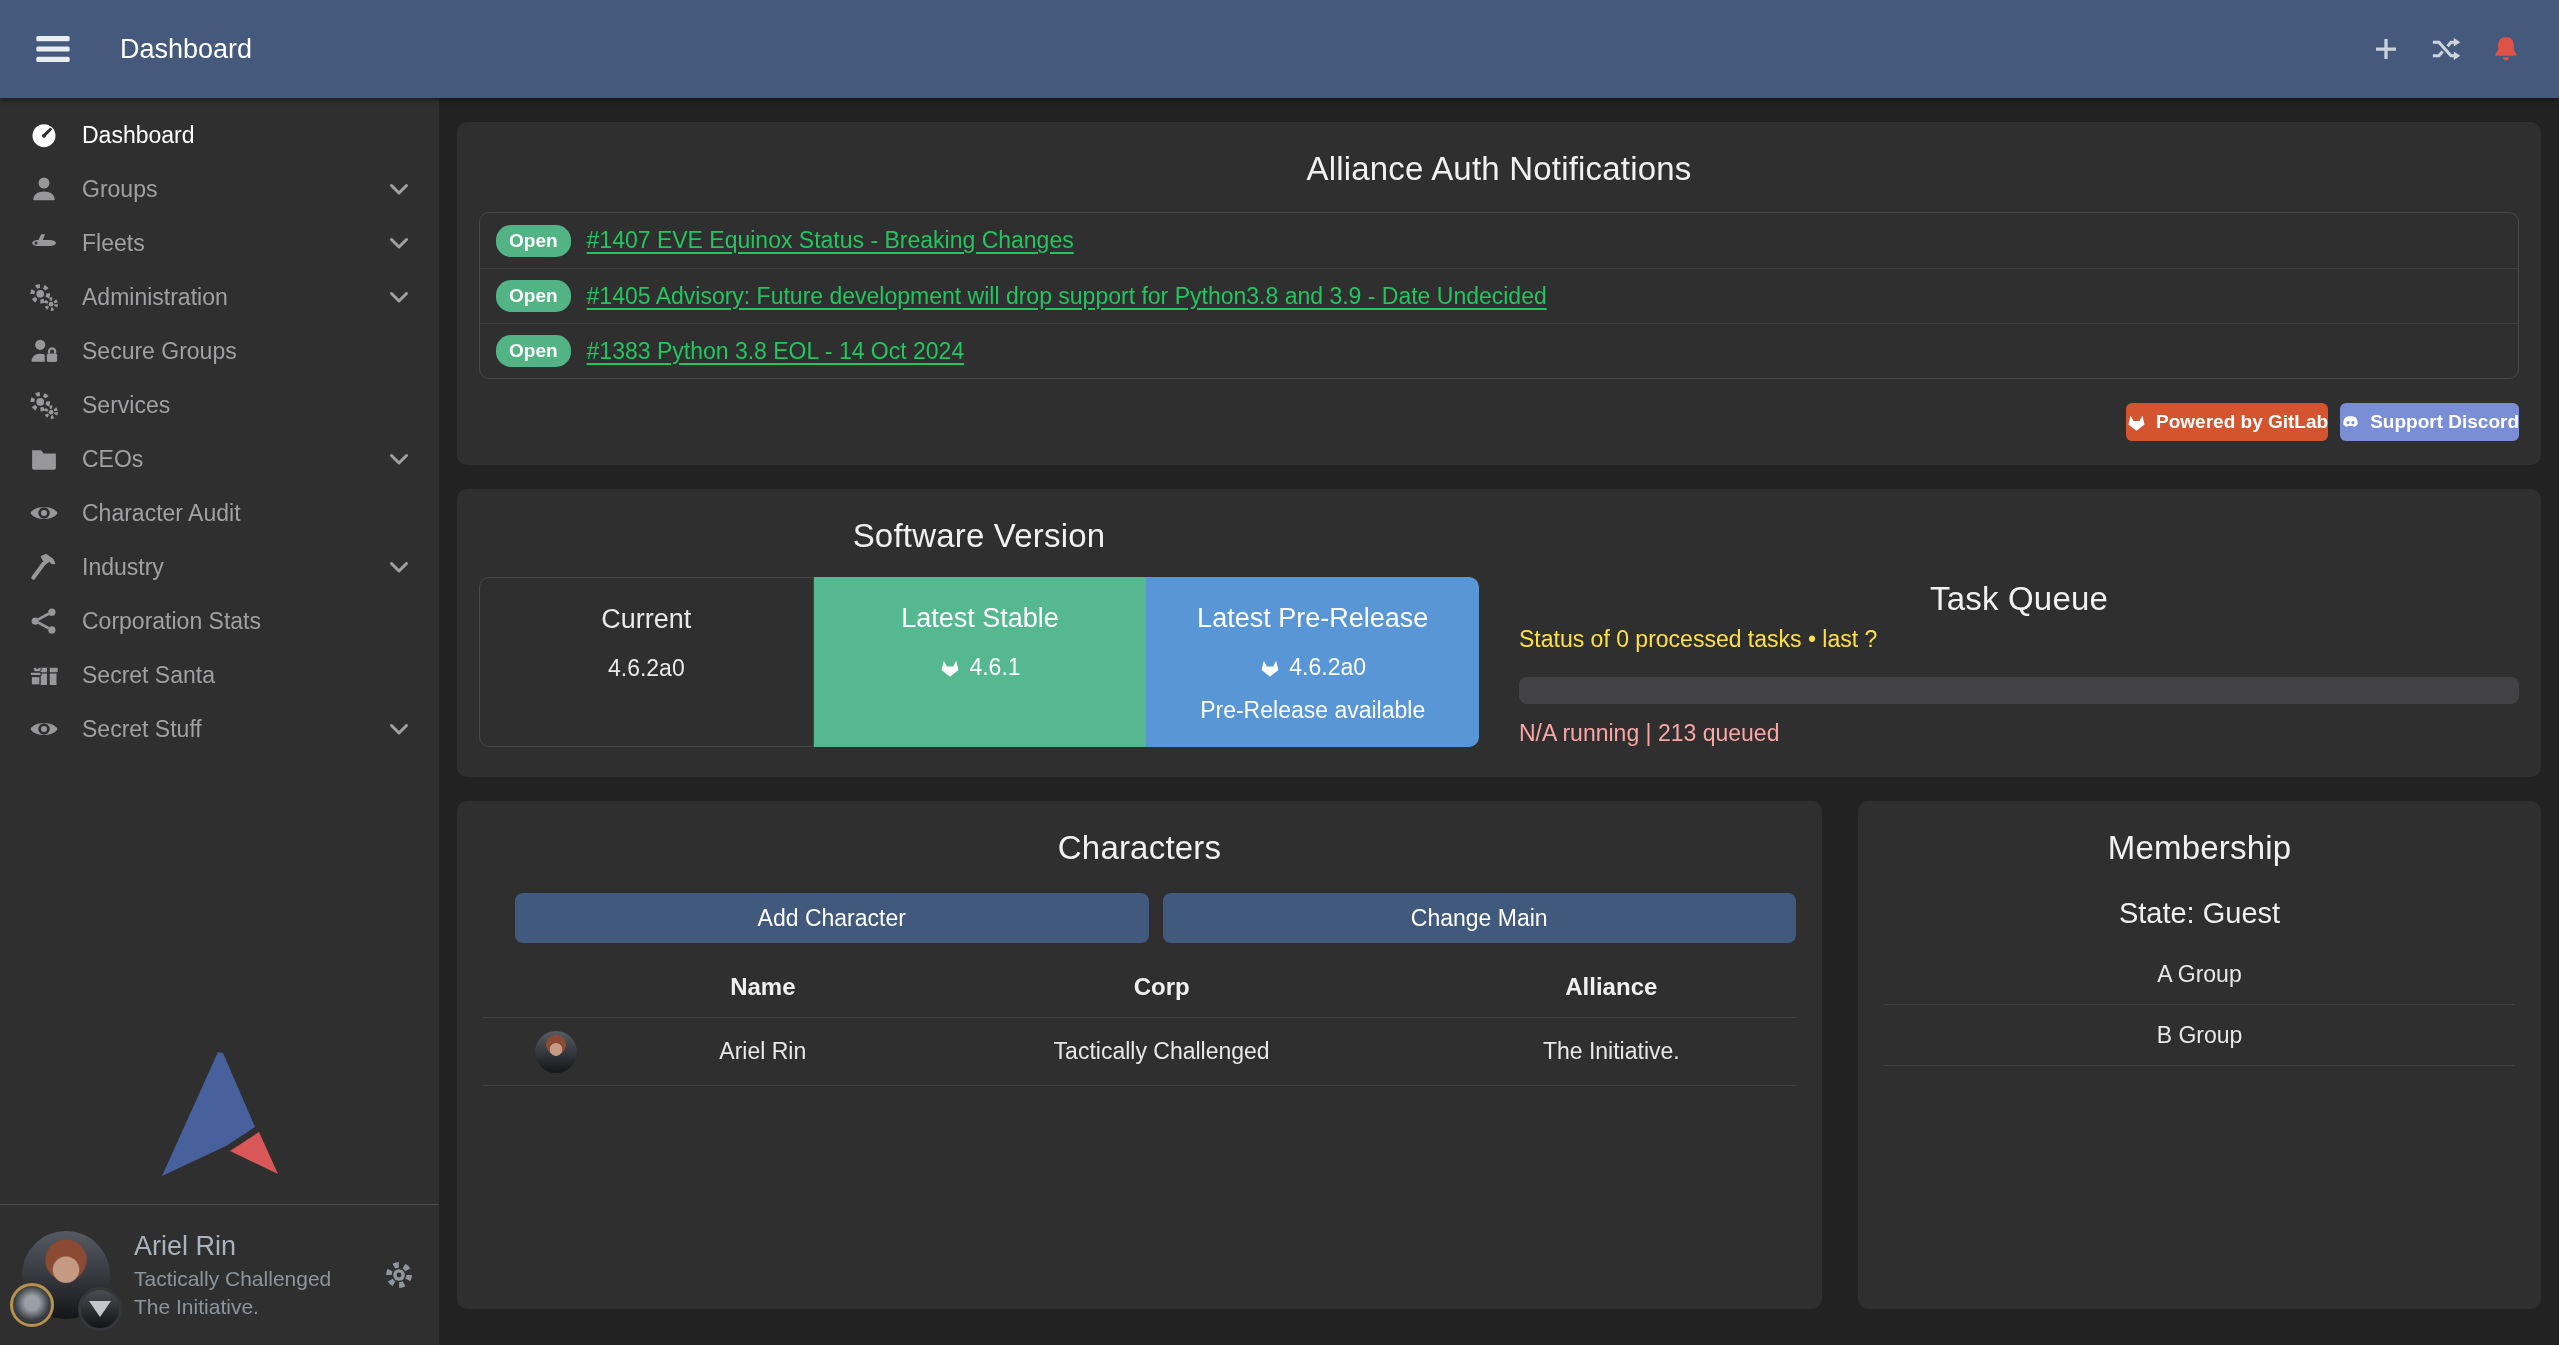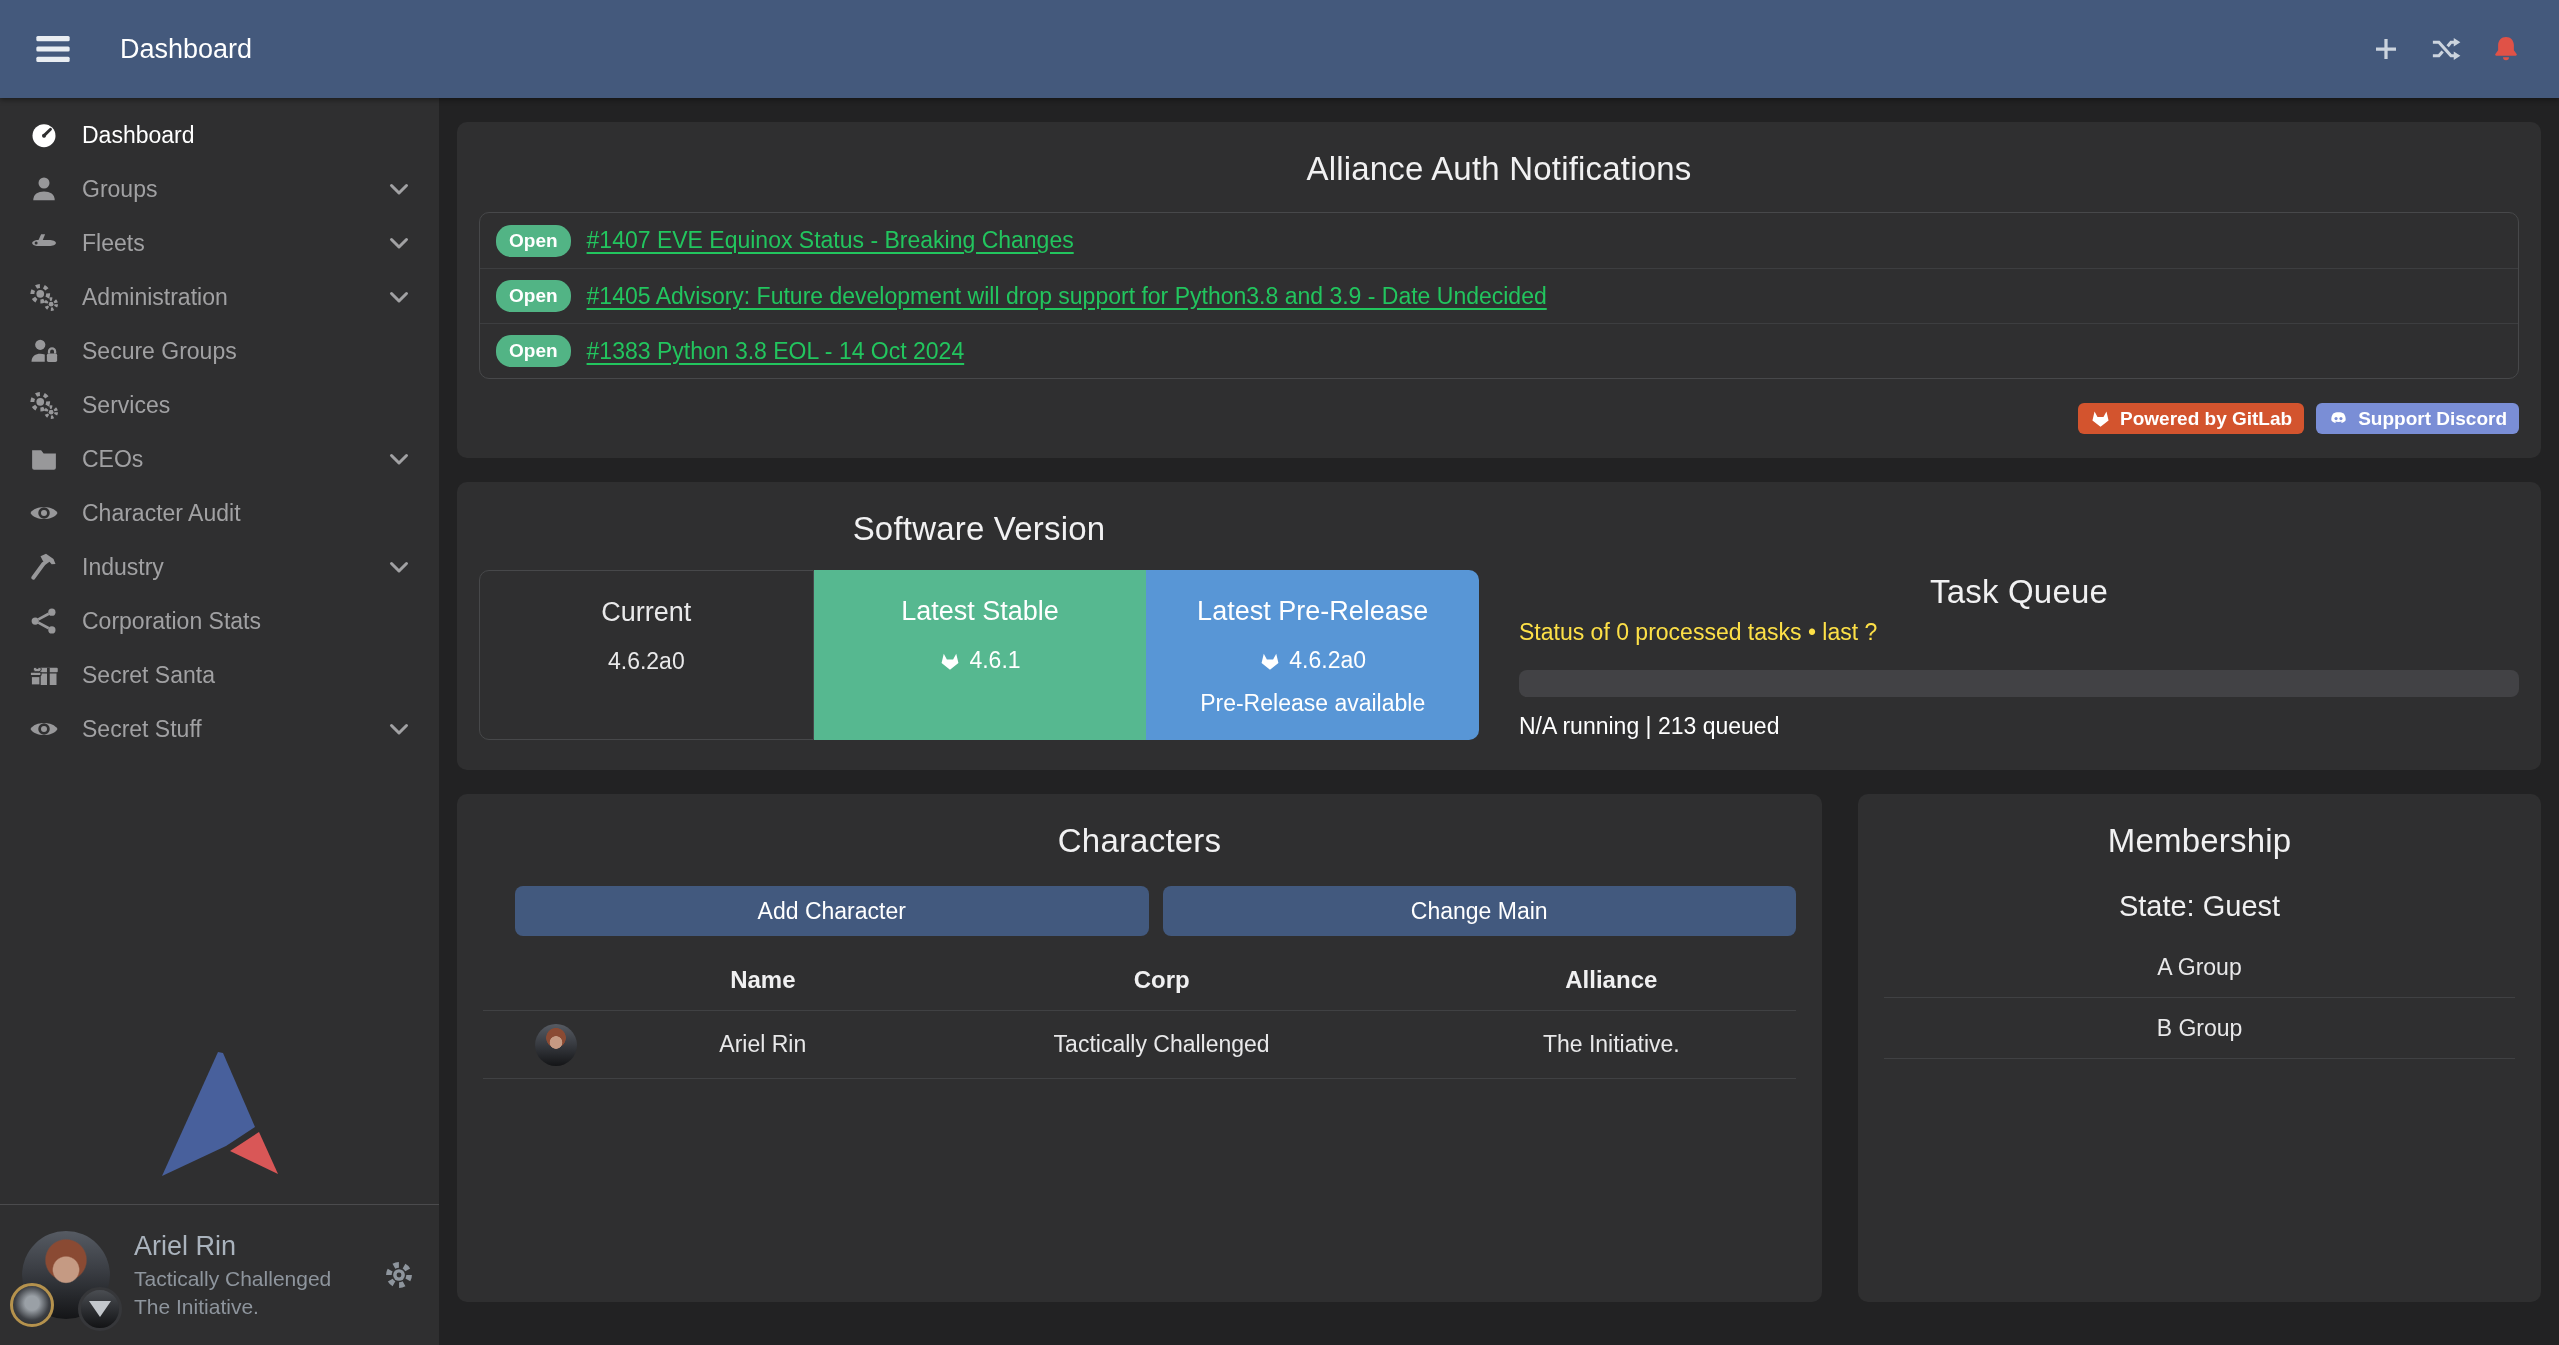--- a/index.html
+++ b/index.html
@@ -74,42 +74,42 @@
 
   
   .panel.notifs { padding:20px 22px 24px 22px; }
   .notif-list { margin-top:24px; border:1px solid #47484a; border-radius:10px; overflow:hidden; }
   .notif-row { height:55px; display:flex; align-items:center; padding:0 16px; }
   .notif-row + .notif-row { border-top:1px solid #3d3e40; }
   .open-badge { background:#52b485; color:#fff; font-size:19px; font-weight:bold;
     padding:5px 13px; border-radius:15px; margin-right:16px; flex:none; }
   .notif-link { color:#22c55e; font-size:23px; text-decoration:underline; text-underline-offset:4px; cursor:pointer; }
   .shield-row { display:flex; justify-content:flex-end; gap:12px; margin-top:24px; }
-  .shield { display:inline-flex; align-items:center; gap:9px; height:31px; padding:0 12px;
+  .shield { display:inline-flex; align-items:center; gap:9px; height:38px; padding:0 0;
     border-radius:6px; color:#fff; font-size:19px; font-weight:bold; cursor:pointer; text-decoration:none; }
   .shield.gl { background:#d3542e; }
   .shield.dc { background:#7a8ed6; }
   .shield svg { width:21px; height:21px; }
 
   
   .panel.verrow { margin-top:24px; padding:20px 22px 30px 22px; display:flex; gap:40px;align-items:flex-end; }
   .vcol { flex:1; min-width:0; }
   .cells { display:flex; height:170px; margin-top:22px; }
   .cell { flex:1; text-align:center; padding-top:26px; color:#fff; }
   .cell.cur { border:1px solid #47484a; border-radius:10px 0 0 10px; color:#e9e9ea; }
   .cell.stable { background:#56b890; }
   .cell.pre { background:#5896d6; border-radius:0 10px 10px 0; }
   .cell-title { font-size:27px; margin-bottom:20px; }
   .cell-ver { font-size:23px; display:flex; justify-content:center; align-items:center; gap:8px; }
   .cell-ver svg { width:22px; height:22px; }
   .cell-note { font-size:23px; margin-top:16px; }
   .tq-status { font-size:23px; color:#fde047; margin-top:8px; }
   .tq-bar { height:27px; background:#424245; border-radius:8px; margin-top:24px; overflow:hidden; }
   .tq-fill { width:0%; height:100%; background:#56b890; }
-  .tq-queue { font-size:23px; color:#ffffff; margin-top:16px; }
+  .tq-queue { font-size:23px; color:#fca5a5; margin-top:16px; }
 
   
   .row3 { display:flex; gap:36px; margin-top:24px; }
   .panel.chars { width:1365px; flex:none; height:508px; padding:20px 26px; }
   .btn-row { display:flex; gap:14px; margin-top:26px;padding-left:32px; }
   .btn { flex:1; height:50px; background:#42597e; border:none; border-radius:8px;
     color:#fff; font-size:23px; font-family:inherit; cursor:pointer; }
   .ctable { margin-top:30px; }
   .tgrid { display:grid; grid-template-columns:146px 1fr 1.98fr 1.38fr; text-align:center; align-items:center; }
   .thead { font-size:24px; font-weight:bold; color:#f0f0f1; padding-bottom:16px; border-bottom:1px solid #404143; }

